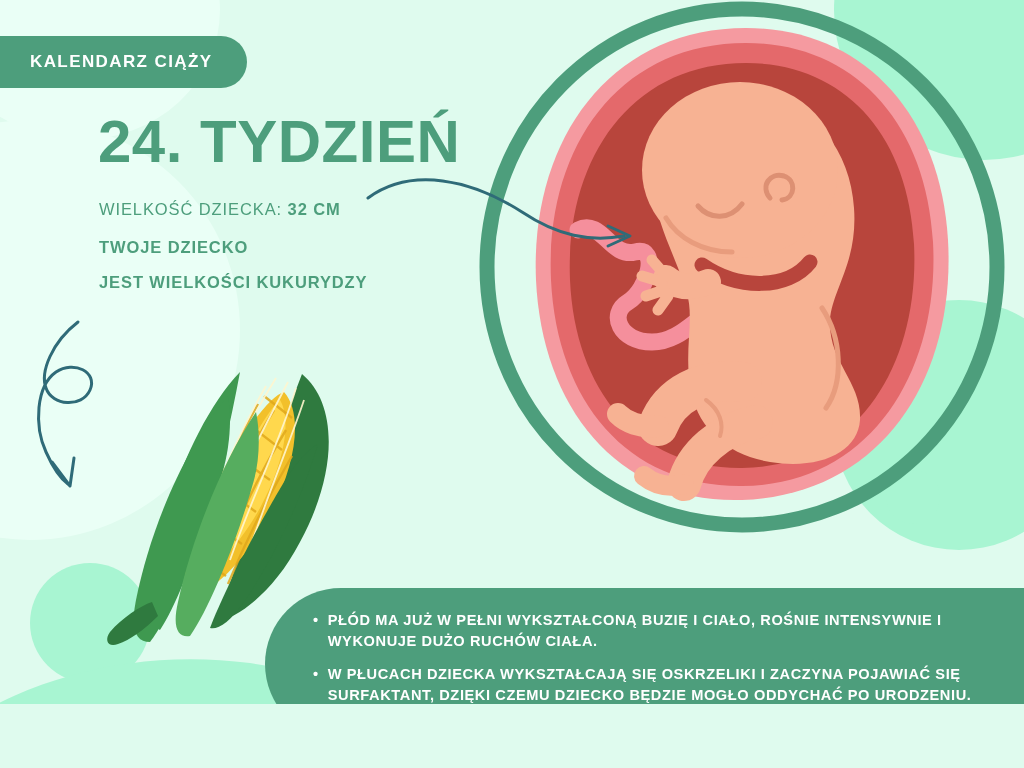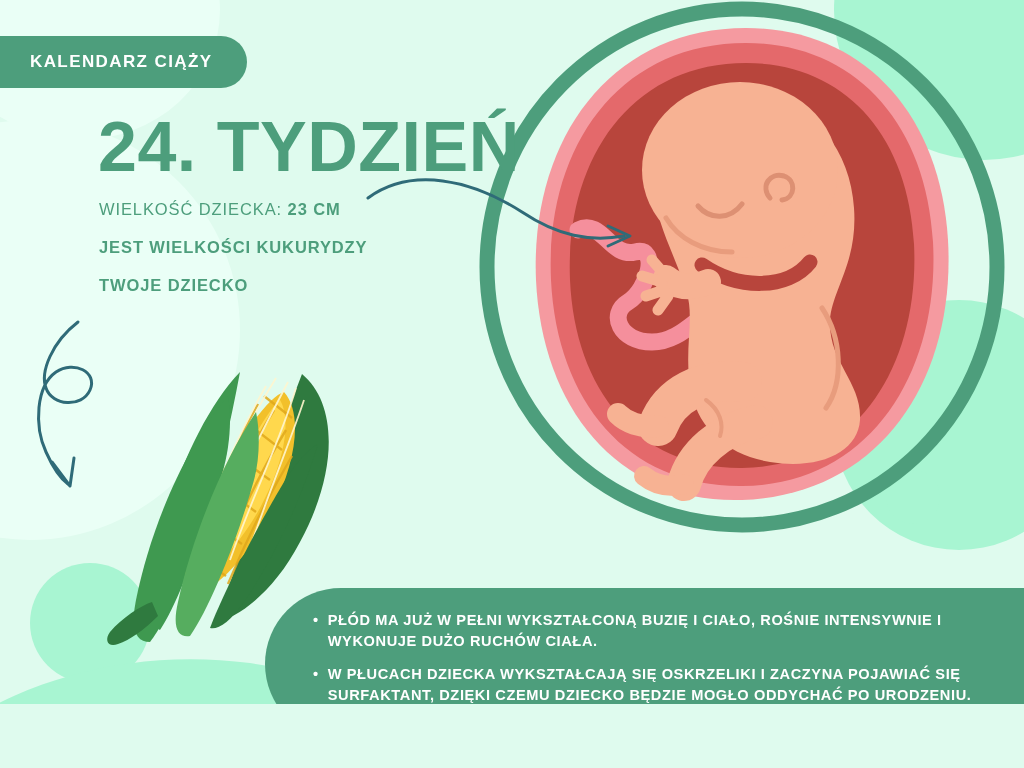--- a/index.html
+++ b/index.html
@@ -34,21 +34,21 @@
     height:52px;display:flex;align-items:center;
     padding:0 34px 0 70px;
     border-radius:0 26px 26px 0;
     font-size:17px;font-weight:bold;letter-spacing:1.4px;
     white-space:nowrap;
   }
 
   
   .title{
     position:absolute;left:98px;top:112px;z-index:6;
-    color:#4d9e7c;font-size:70px;font-weight:bold;
+    color:#4d9e7c;font-size:60px;font-weight:bold;
     letter-spacing:0.5px;white-space:nowrap;line-height:1;
   }
 
   
   .stats{position:absolute;left:99px;top:200px;z-index:6;width:430px;}
   .stat-line{
     color:#4d9e7c;font-size:16.5px;letter-spacing:0.9px;
     margin-bottom:20px;white-space:nowrap;line-height:1.1;
   }
   .stat-line b{font-weight:bold;}
@@ -243,24 +243,24 @@
   </div>
 
   <div class="badge">
     <span>KALENDARZ CIĄŻY</span>
   </div>
 
   <div class="title">24. TYDZIEŃ</div>
 
   <div class="stats">
     <div class="stat-line">
-      <span class="lbl">WIELKOŚĆ DZIECKA: </span><b>23 CM</b>
+      <span class="lbl">WIELKOŚĆ DZIECKA: </span><b>32 CM</b>
     </div>
+    <div class="stat-line tight stat-strong">TWOJE DZIECKO</div>
     <div class="stat-line stat-strong">JEST WIELKOŚCI KUKURYDZY</div>
-    <div class="stat-line tight stat-strong">TWOJE DZIECKO</div>
   </div>
 
   <div class="infobox">
     <div class="bullet">
       <span class="dot">•</span>
       <span class="btxt">PŁÓD MA JUŻ W PEŁNI WYKSZTAŁCONĄ BUZIĘ I CIAŁO, ROŚNIE INTENSYWNIE I WYKONUJE DUŻO RUCHÓW CIAŁA.</span>
     </div>
     <div class="bullet">
       <span class="dot">•</span>
       <span class="btxt">W PŁUCACH DZIECKA WYKSZTAŁCAJĄ SIĘ OSKRZELIKI I ZACZYNA POJAWIAĆ SIĘ SURFAKTANT, DZIĘKI CZEMU DZIECKO BĘDZIE MOGŁO ODDYCHAĆ PO URODZENIU.</span>

